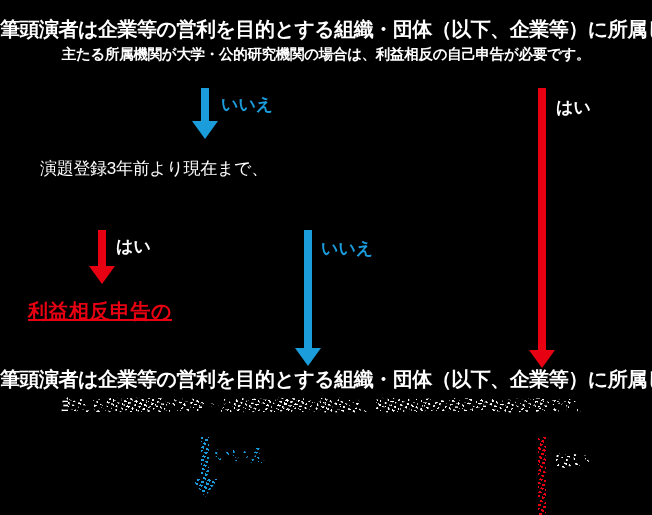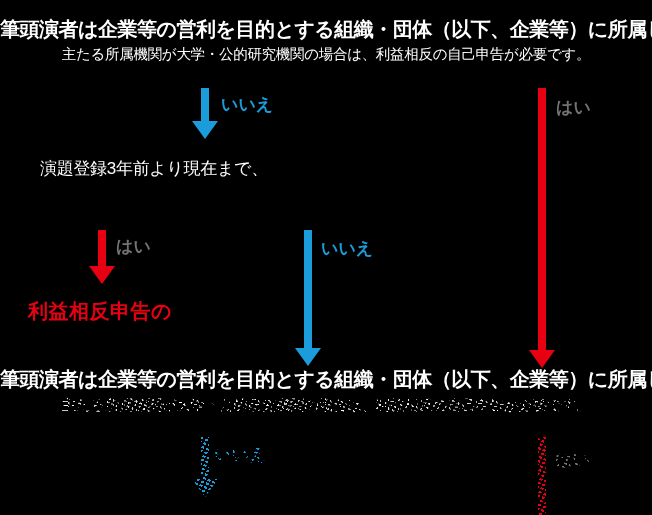--- a/index.html
+++ b/index.html
@@ -3,25 +3,25 @@
 <meta charset="utf-8">
 <style>
   html,body{margin:0;padding:0;background:#222;}
   .canvas{
     position:relative;width:652px;height:515px;background:#000;overflow:hidden;
     font-family:"Liberation Sans","DejaVu Sans",sans-serif;color:#fff;
   }
   .abs{position:absolute;}
   .center-line{left:0;right:0;text-align:center;white-space:nowrap;}
   .title{font-size:20px;font-weight:bold;letter-spacing:-0.5px;color:#fff;}
-  .subtitle{font-size:14.5px;font-weight:400;letter-spacing:-0.3px;color:#fff;}
+  .subtitle{font-size:14.5px;font-weight:700;letter-spacing:-0.3px;color:#fff;}
   .q2{font-size:17px;font-weight:normal;line-height:23px;color:#fff;letter-spacing:-0.3px;}
   .lbl{font-size:17px;font-weight:bold;white-space:nowrap;text-align:right;}
   .lbl.blue{color:#1B9DDC;}
-  .lbl.red{color:#737373;}
+  .lbl.red{color:#ffffff;}
   .result{font-size:20px;font-weight:bold;line-height:25px;color:#E60012;letter-spacing:0.5px;}
 
   
   .arrow{position:absolute;}
   .arrow .shaft{position:absolute;left:50%;margin-left:-4px;top:0;bottom:15px;width:8px;display:block;}
   .arrow .head{position:absolute;left:50%;margin-left:-13px;bottom:0;width:0;height:0;display:block;
     border-left:13px solid transparent;border-right:13px solid transparent;border-top:18px solid;}
   .arrow.blue .shaft{background:#1B9DDC;}
   .arrow.blue .head{border-top-color:#1B9DDC;}
   .arrow.red .shaft{background:#E60012;}
@@ -65,21 +65,21 @@
       <i class="head"></i>
     </div>
   <span class="abs lbl red" style="left:116px;top:235px;">はい</span>
 
   <div class="arrow blue" style="left:295px;top:230px;width:26px;height:136px;">
       <i class="shaft"></i>
       <i class="head"></i>
     </div>
   <span class="abs lbl blue" style="left:321px;top:237px;">いいえ</span>
 
-  <div class="abs result" style="left:28px;top:299px;">
+  <div class="abs result" style="left:28px;top:299px;text-decoration:underline;">
     <div>利益相反申告の</div>
   </div>
 
   <div class="abs center-line title" style="top:366px;">筆頭演者は企業等の営利を目的とする組織・団体（以下、企業等）に所属しますか？</div>
   <div class="abs center-line subtitle" style="top:396px;">主たる所属機関が大学・公的研究機関の場合は、利益相反の自己申告が必要です。</div>
   <div class="glitch" style="left:68px;top:394px;width:524px;height:23px;"></div>
 
   <div class="arrow blue" style="left:192px;top:437px;width:26px;height:60px;">
       <i class="shaft"></i>
       <i class="head"></i>

